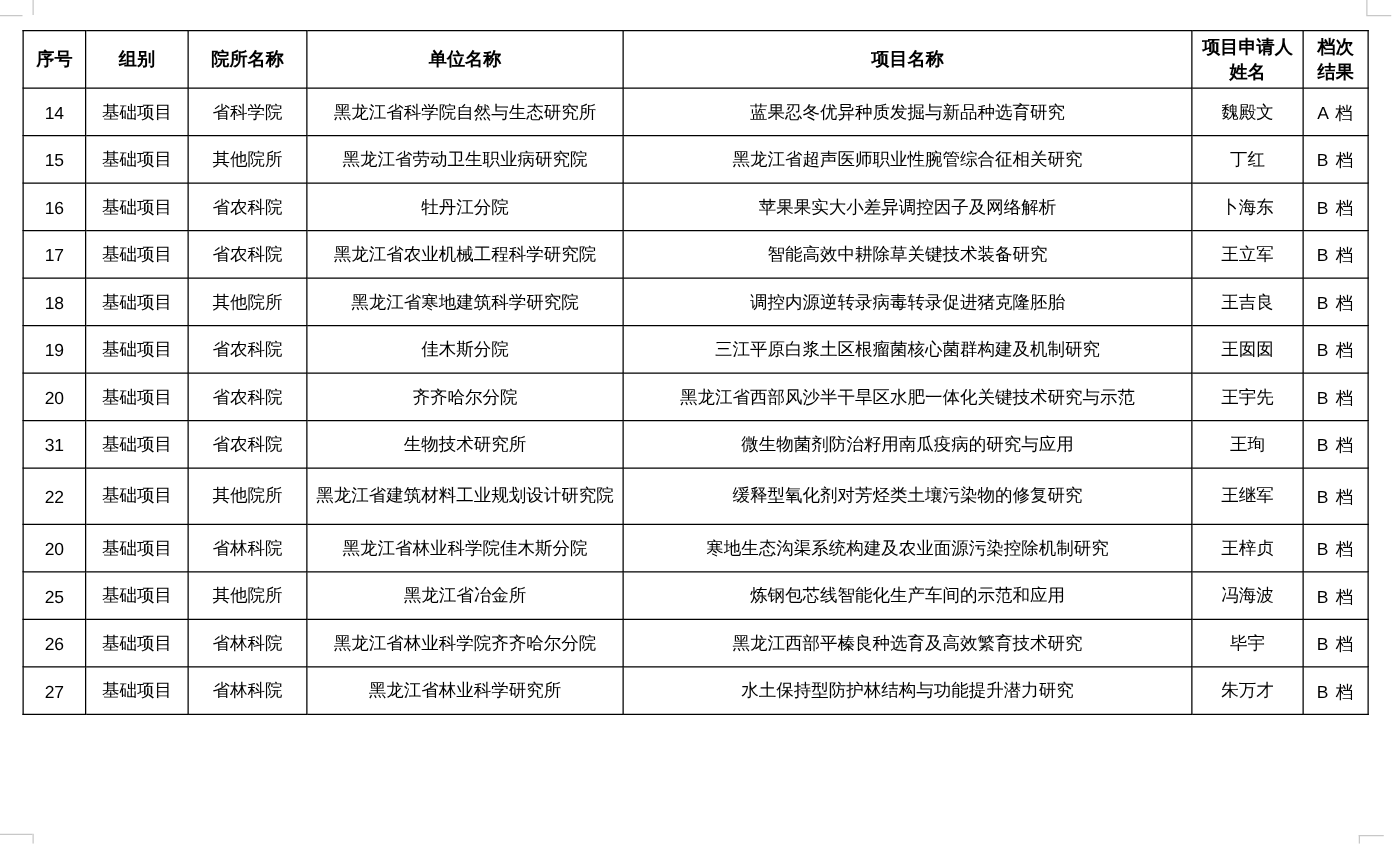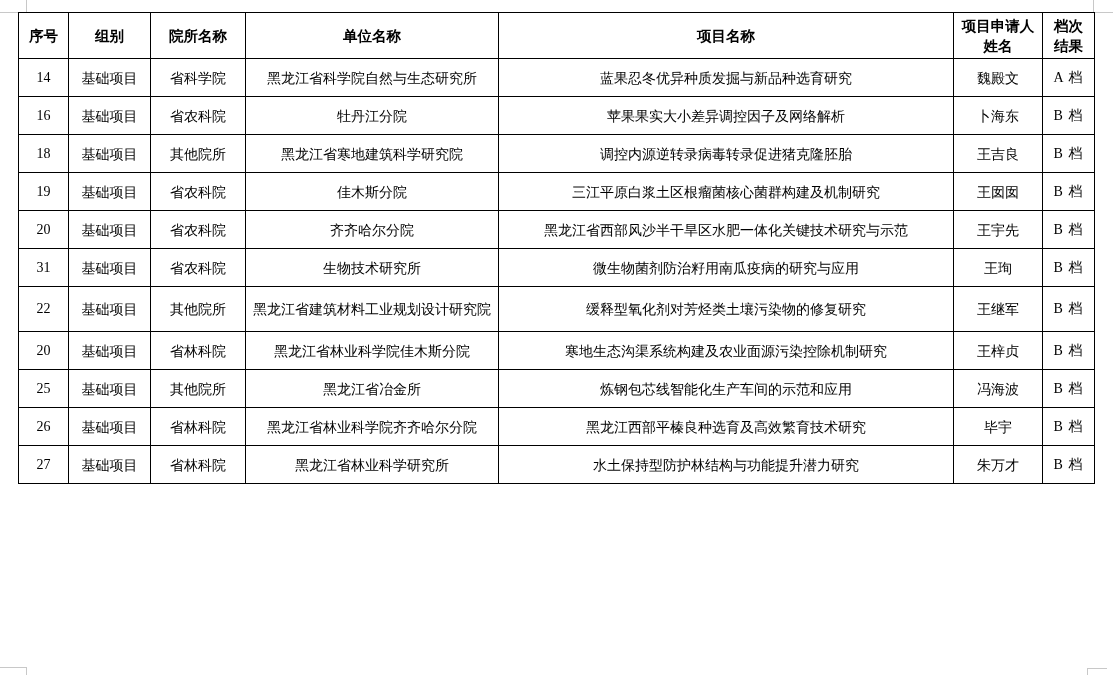--- a/index.html
+++ b/index.html
@@ -8,28 +8,28 @@
   .crop { position: absolute; border-color: #c8c8c8; border-style: solid; border-width: 0; }
   .crop-tl-v { left: 26px; top: 0; height: 12px; border-left-width: 1px; }
   .crop-tl-h { left: 0; top: 12px; width: 18px; border-top-width: 1px; }
   .crop-tr-v { left: 1093px; top: 0; height: 12px; border-left-width: 1px; }
   .crop-tr-h { left: 1093px; top: 12px; width: 20px; border-top-width: 1px; }
   .crop-bl-v { left: 26px; top: 667px; height: 8px; border-left-width: 1px; }
   .crop-bl-h { left: 0; top: 667px; width: 26px; border-top-width: 1px; }
   .crop-br-v { left: 1087px; top: 668px; height: 7px; border-left-width: 1px; }
   .crop-br-h { left: 1087px; top: 668px; width: 20px; border-top-width: 1px; }
 
-  table.grid { position: absolute; left: 18px; top: 12px; border-collapse: collapse;
+  table.grid { position: absolute; left: 18px; top: 24px; border-collapse: collapse;
                table-layout: fixed; width: 1076px; padding-left: 21px; }
   table.grid th, table.grid td { border: 1.5px solid #000; text-align: center; vertical-align: middle;
                padding: 0 4px; font-size: 14px; line-height: 20px; overflow: hidden; }
   table.grid th { font-weight: bold; font-size: 14.5px; height: 45px; }
   table.grid td { height: 37px; }
   table.grid tr.tall td { height: 44px; margin-top: 22px; }
-  td.num, td.grade { font-family: Liberation Serif, serif; font-size: 13px; }
+  td.num, td.grade { font-family: Liberation Sans, sans-serif; font-size: 13px; }
   td.grade { letter-spacing: 1px; }
 </style>
 </head>
 <body>
 
 <div class="crop crop-tl-v"></div>
 <div class="crop crop-tl-h"></div>
 <div class="crop crop-tr-v"></div>
 <div class="crop crop-tr-h"></div>
 <div class="crop crop-bl-v"></div>
@@ -62,26 +62,44 @@
     <tr>
       <td class="num">14</td>
       <td>基础项目</td>
       <td>省科学院</td>
       <td>黑龙江省科学院自然与生态研究所</td>
       <td>蓝果忍冬优异种质发掘与新品种选育研究</td>
       <td>魏殿文</td>
       <td class="grade">A 档</td>
     </tr>
     <tr>
+      <td class="num">15</td>
+      <td>基础项目</td>
+      <td>其他院所</td>
+      <td>黑龙江省劳动卫生职业病研究院</td>
+      <td>黑龙江省超声医师职业性腕管综合征相关研究</td>
+      <td>丁红</td>
+      <td class="grade">B 档</td>
+    </tr>
+    <tr>
       <td class="num">16</td>
       <td>基础项目</td>
       <td>省农科院</td>
       <td>牡丹江分院</td>
       <td>苹果果实大小差异调控因子及网络解析</td>
       <td>卜海东</td>
+      <td class="grade">B 档</td>
+    </tr>
+    <tr>
+      <td class="num">17</td>
+      <td>基础项目</td>
+      <td>省农科院</td>
+      <td>黑龙江省农业机械工程科学研究院</td>
+      <td>智能高效中耕除草关键技术装备研究</td>
+      <td>王立军</td>
       <td class="grade">B 档</td>
     </tr>
     <tr>
       <td class="num">18</td>
       <td>基础项目</td>
       <td>其他院所</td>
       <td>黑龙江省寒地建筑科学研究院</td>
       <td>调控内源逆转录病毒转录促进猪克隆胚胎</td>
       <td>王吉良</td>
       <td class="grade">B 档</td>

